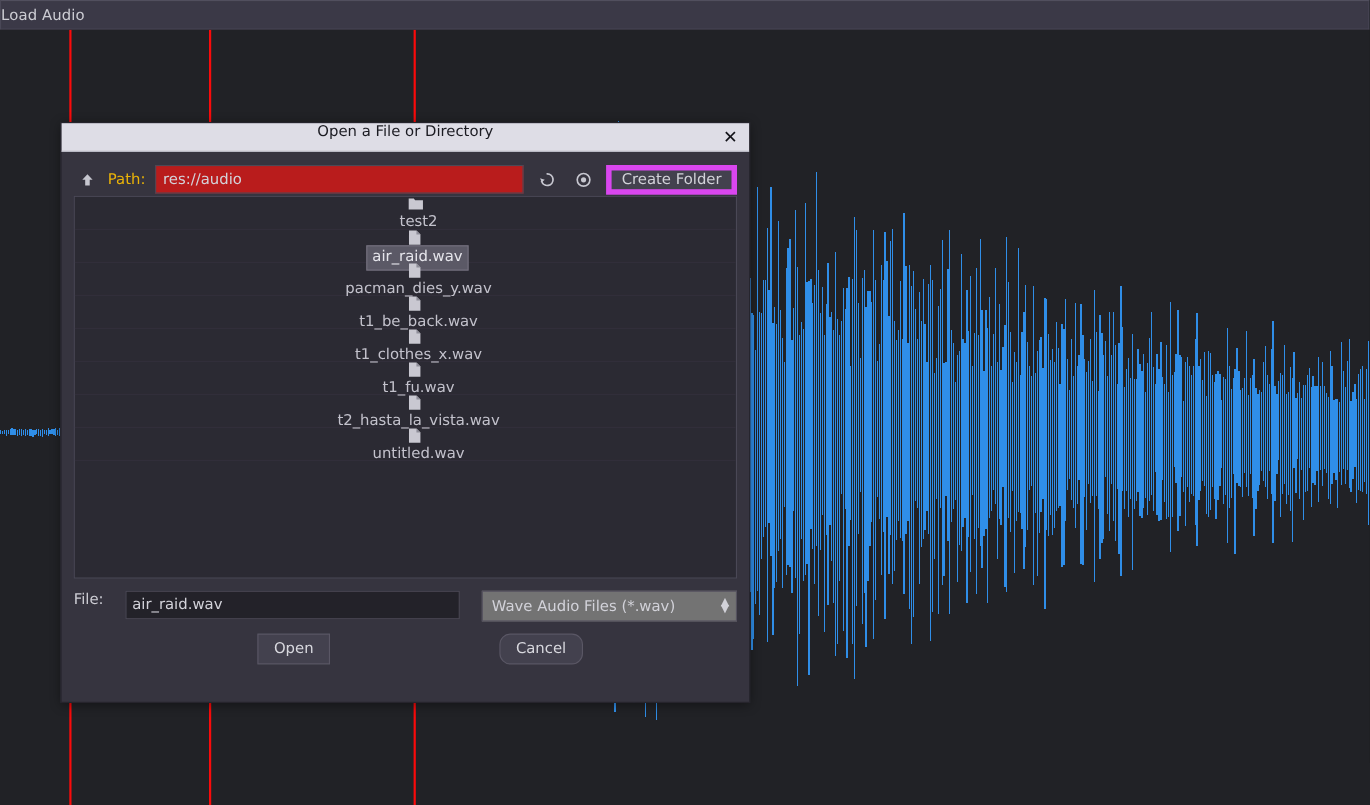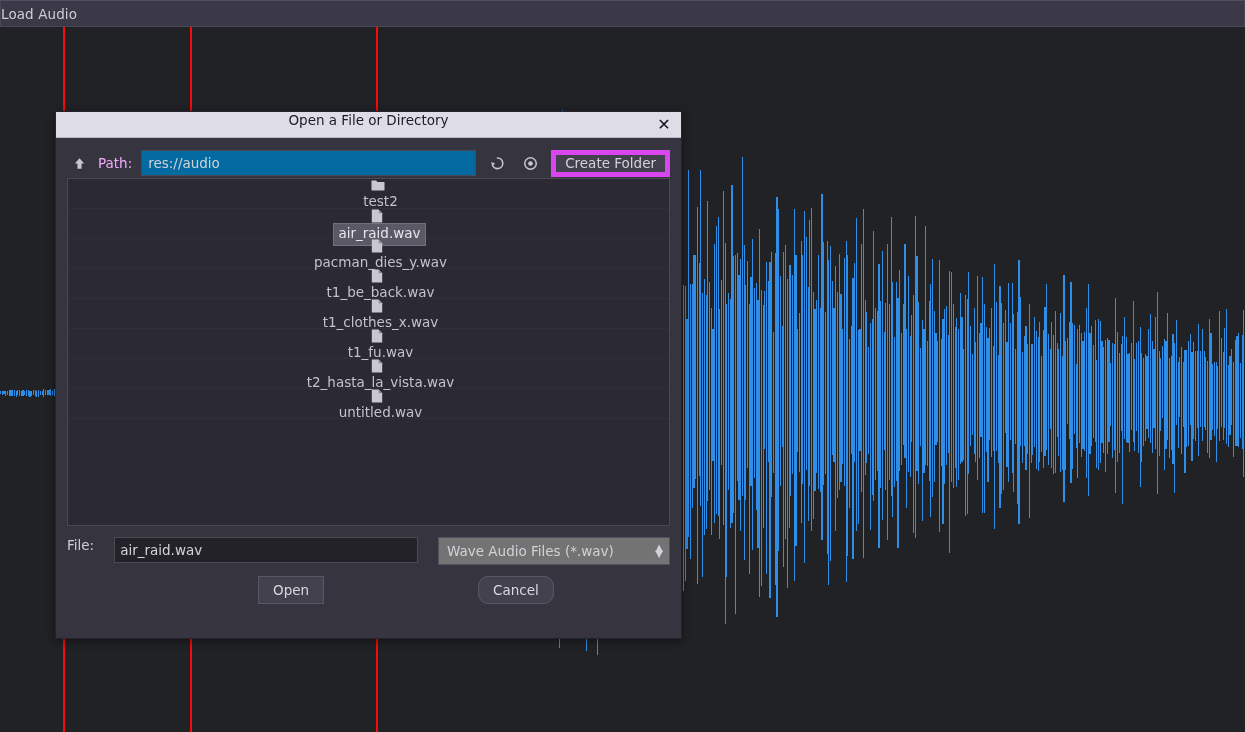--- a/index.html
+++ b/index.html
@@ -111,28 +111,28 @@
   }
   .icon-btn {
     width: 24px; height: 24px;
     display: flex; align-items: center; justify-content: center;
     color: #c6c6cf;
     cursor: pointer;
     border-radius: 2px;
     flex: 0 0 auto;
   }
   .path-label {
-    color: #f0abfc;
+    color: #eab308;
     font-size: 13.5px;
     margin-left: -2px;
   }
   .path-input {
     flex: 1 1 auto;
     height: 26px;
-    background: #0369a1;
+    background: #b91c1c;
     border: 1px solid #4b4956;
     box-sizing: border-box;
     color: #d3d3da;
     font-size: 13.5px;
     display: flex;
     align-items: center;
     padding: 0 6px;
     font-family: inherit;
     outline: none;
     cursor: text;
@@ -264,21 +264,20 @@
     box-sizing: border-box;
     color: #d8d8de;
     font-size: 13.5px;
     padding: 0 14px;
     display: flex;
     align-items: center;
     justify-content: center;
     cursor: pointer;
     font-family: inherit;
     position: absolute;
-    margin-left: 24px;
   }
   .btn-open   { left: 167px; }
   .btn-cancel { left: 387px; border-radius: 10px; }
 </style>
 </head>
 <body>
 
 <div id="app">
 
   <div class="topbar">

